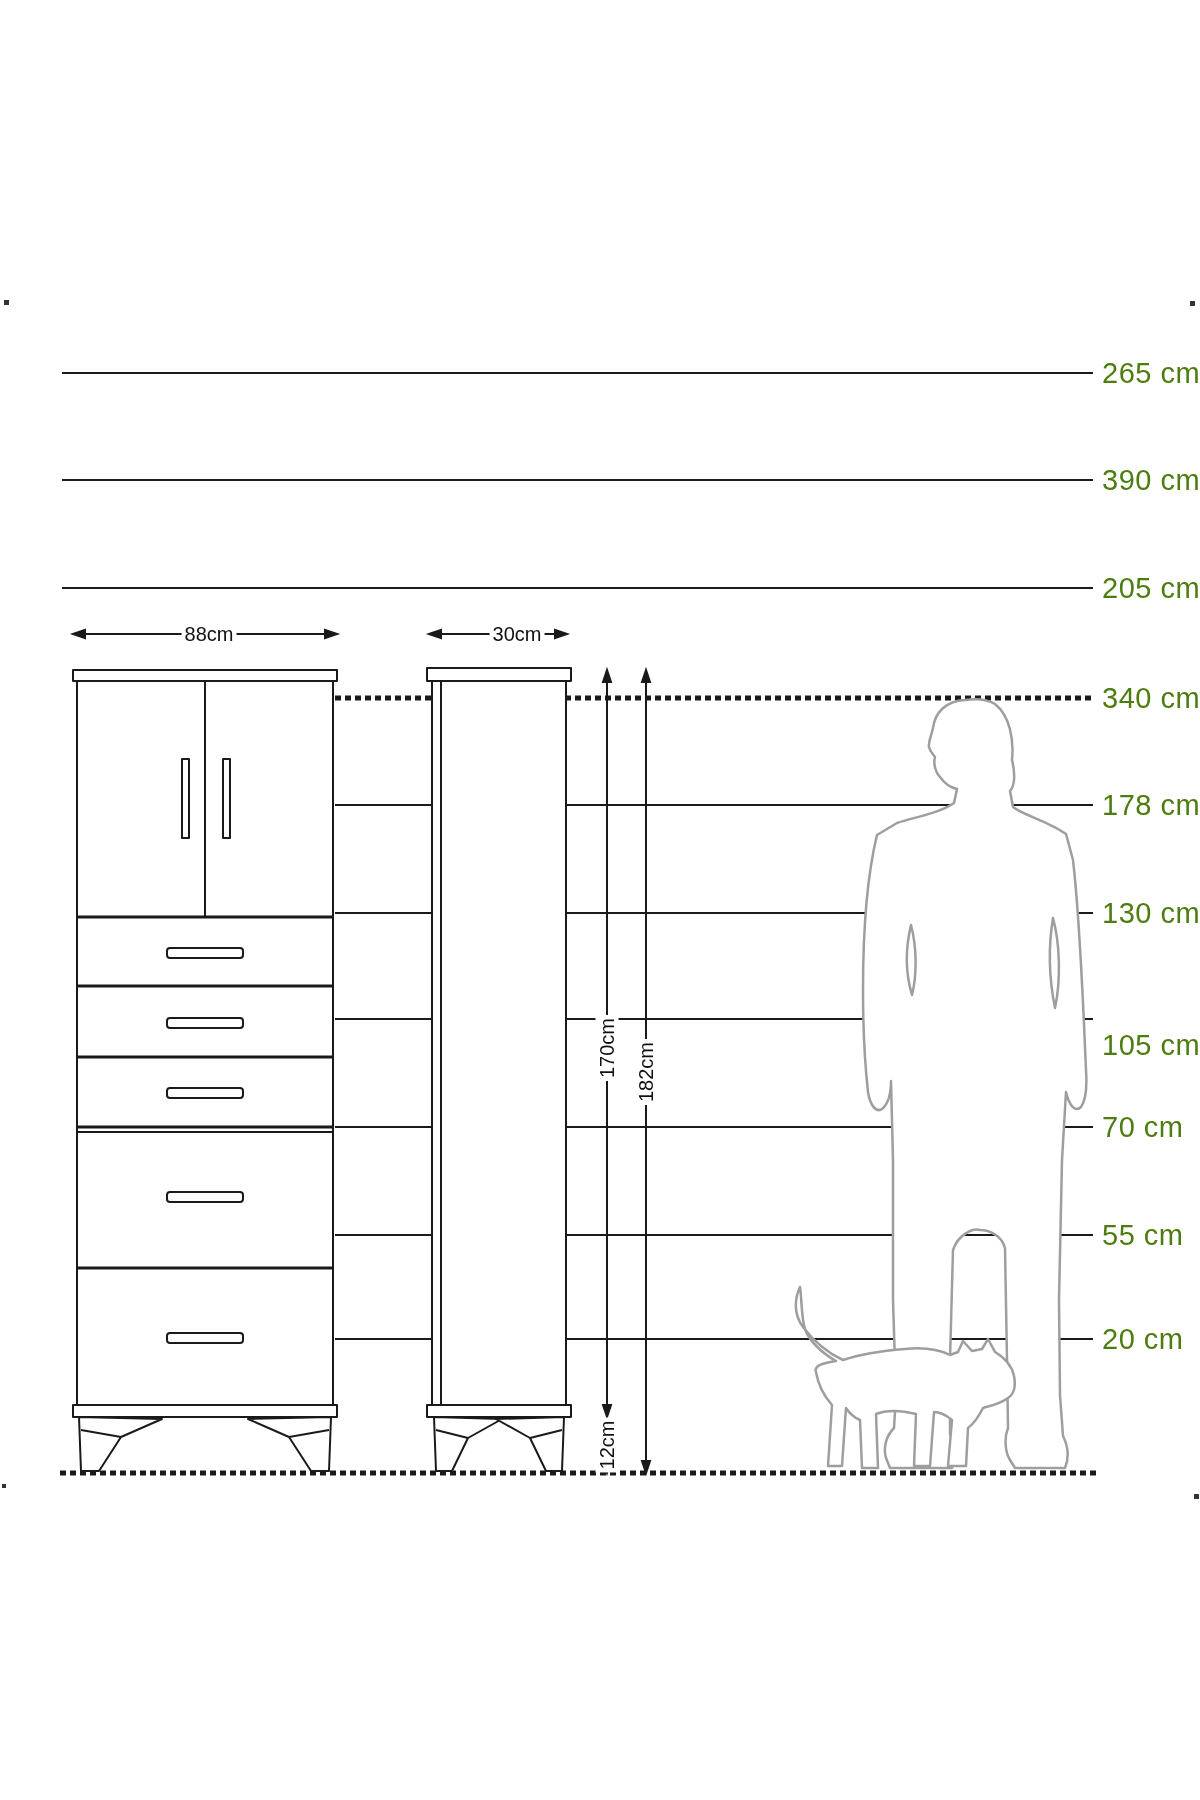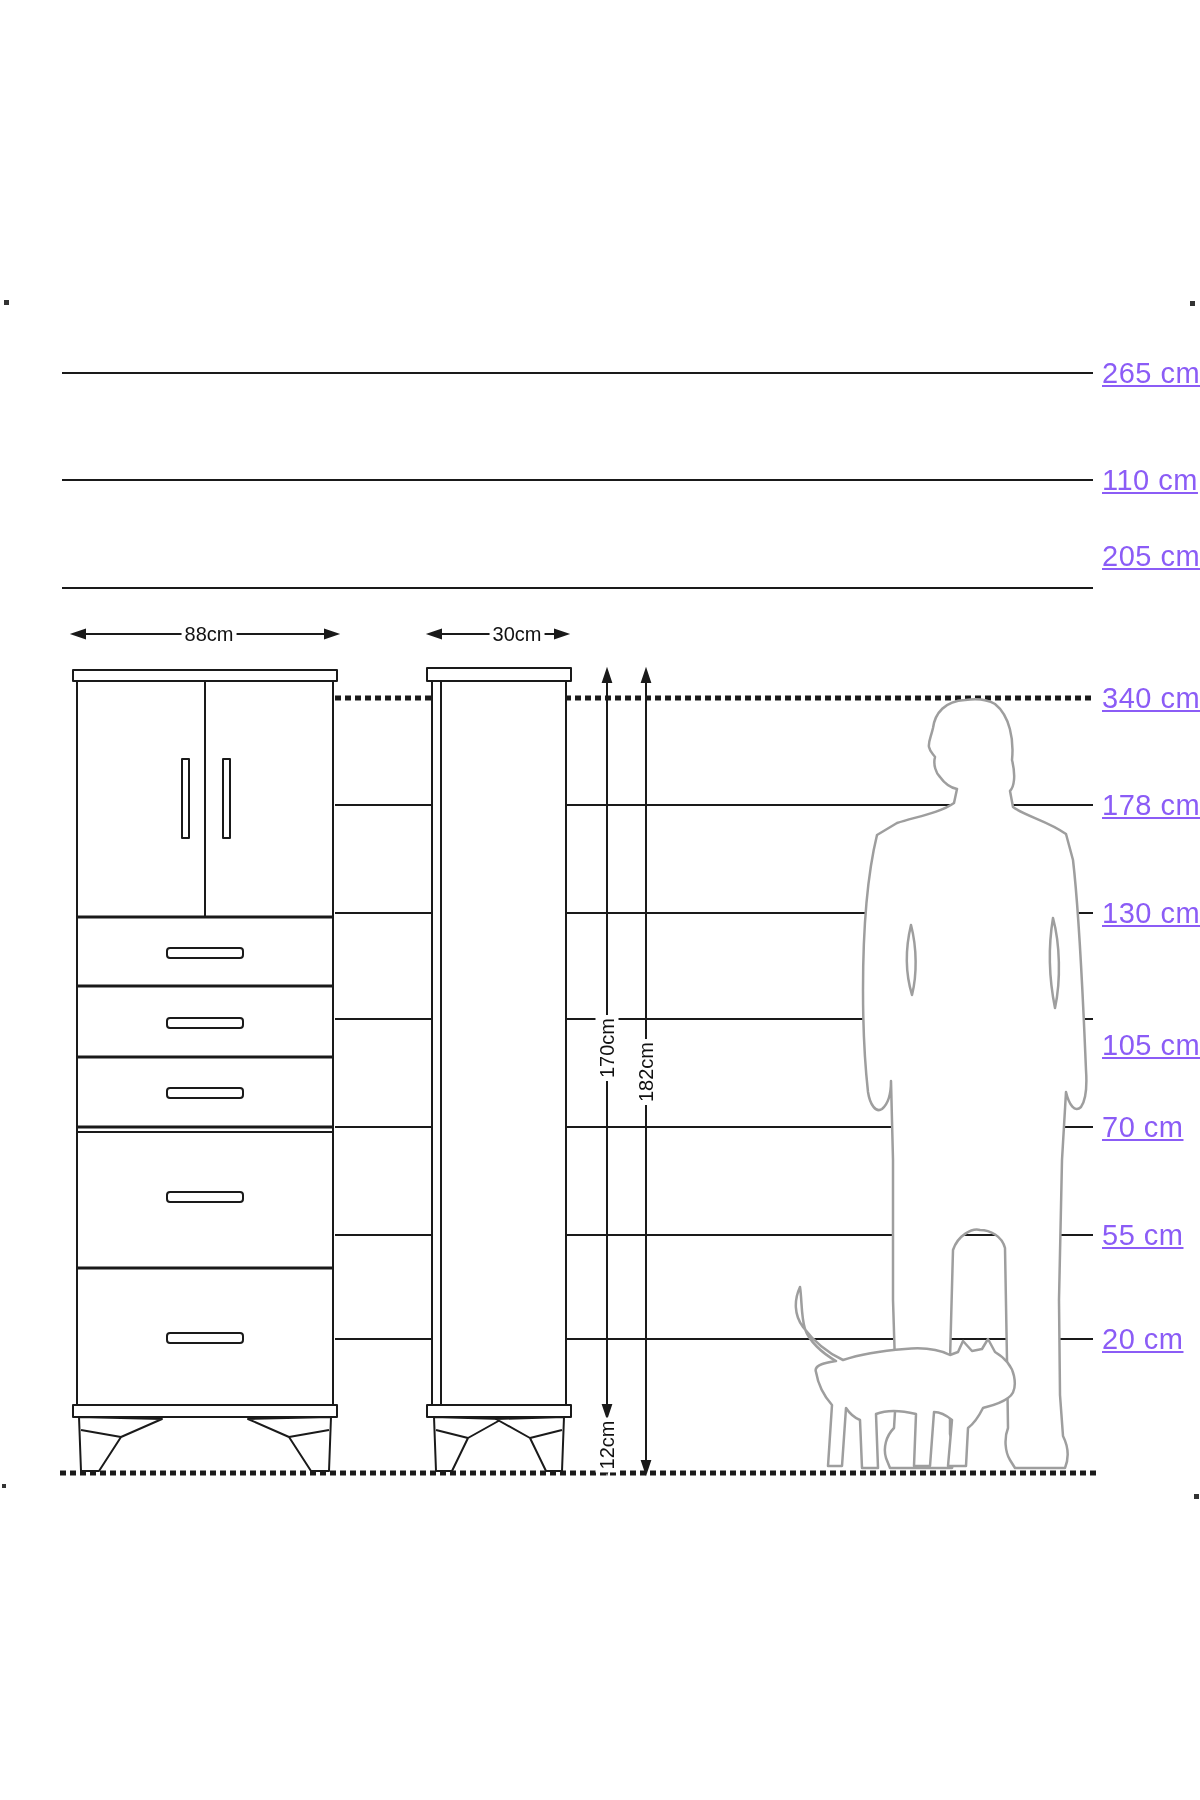--- a/index.html
+++ b/index.html
@@ -8,24 +8,23 @@
     width:1200px;height:1800px;
     background:#ffffff;
     font-family:"Liberation Sans", sans-serif;
     overflow:hidden;
   }
   svg.draw{position:absolute;left:0;top:0;}
   .scale-label{
     position:absolute;
     left:1102px;
     height:32px;line-height:32px;
-    font-size:29px;color:#8b5cf6;
+    font-size:29px;color:#4d7c0f;
     white-space:nowrap;
     letter-spacing:0.5px;
-    text-decoration:underline;
   }
   .dim-label{
     position:absolute;
     transform:translate(-50%,-50%);
     font-size:20px;color:#111;
     background:#ffffff;
     padding:0 3px;
     white-space:nowrap;
   }
   .dim-label.rot{
@@ -193,22 +192,22 @@
 
     <g fill="#333">
       <rect x="4" y="300" width="5" height="5"></rect>
       <rect x="1190" y="301" width="5" height="5"></rect>
       <rect x="2" y="1484" width="4" height="4"></rect>
       <rect x="1194" y="1494" width="5" height="5"></rect>
     </g>
   </svg>
 
   <div class="scale-label" style="top:357px;">265 cm</div>
-  <div class="scale-label" style="top:464px;">110 cm</div>
-  <div class="scale-label" style="top:540px;">205 cm</div>
+  <div class="scale-label" style="top:464px;">390 cm</div>
+  <div class="scale-label" style="top:572px;">205 cm</div>
   <div class="scale-label" style="top:682px;">340 cm</div>
   <div class="scale-label" style="top:789px;">178 cm</div>
   <div class="scale-label" style="top:897px;">130 cm</div>
   <div class="scale-label" style="top:1003px;margin-top:26px;">105 cm</div>
   <div class="scale-label" style="top:1111px;">70 cm</div>
   <div class="scale-label" style="top:1219px;">55 cm</div>
   <div class="scale-label" style="top:1323px;">20 cm</div>
 
   <div class="dim-label" style="left:209px;top:634px;">88cm</div>
   <div class="dim-label" style="left:498px;top:634px;margin-left:19px;">30cm</div>

